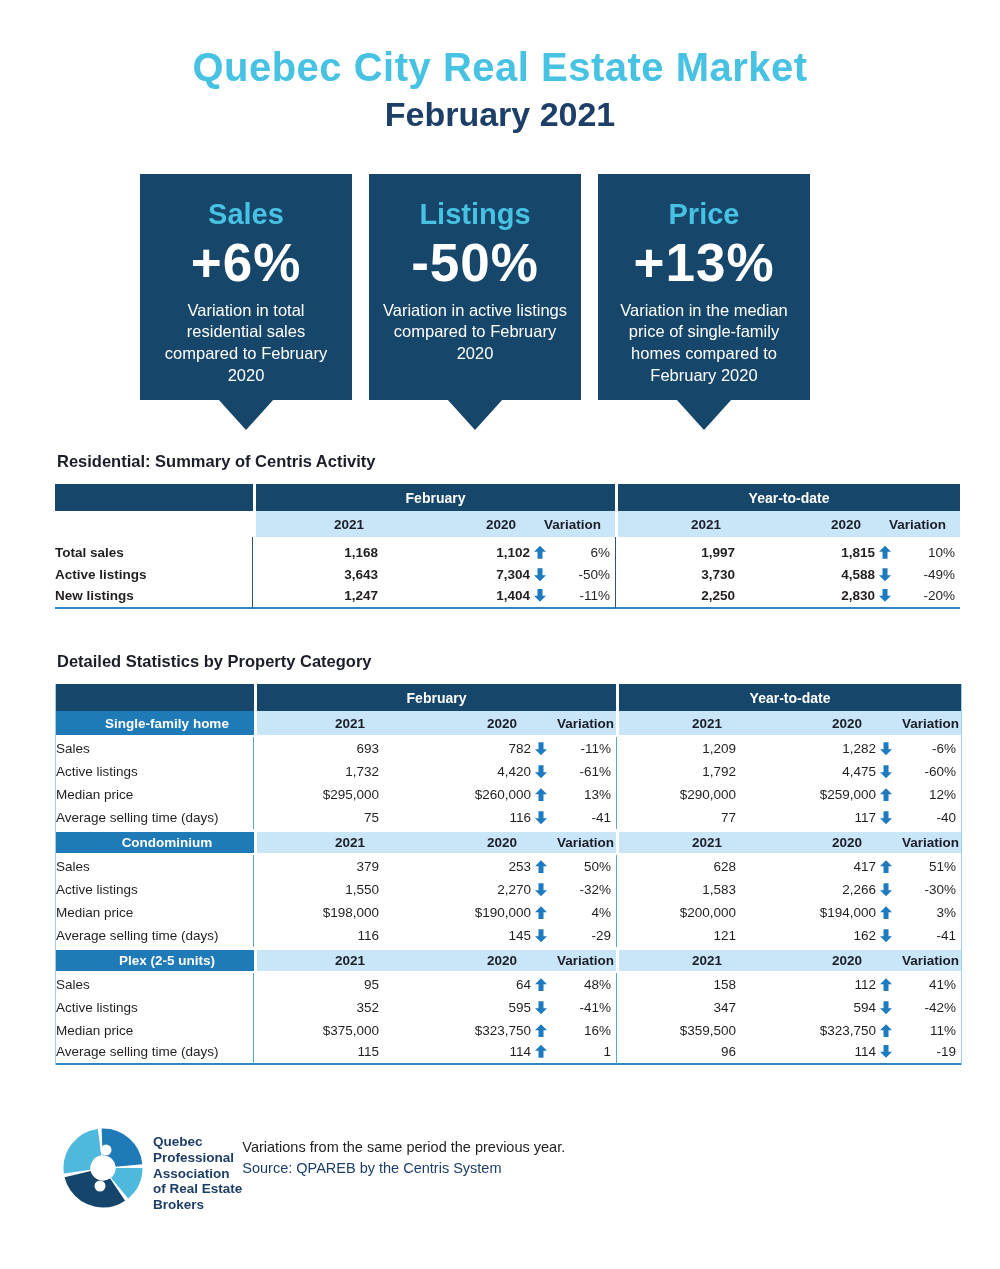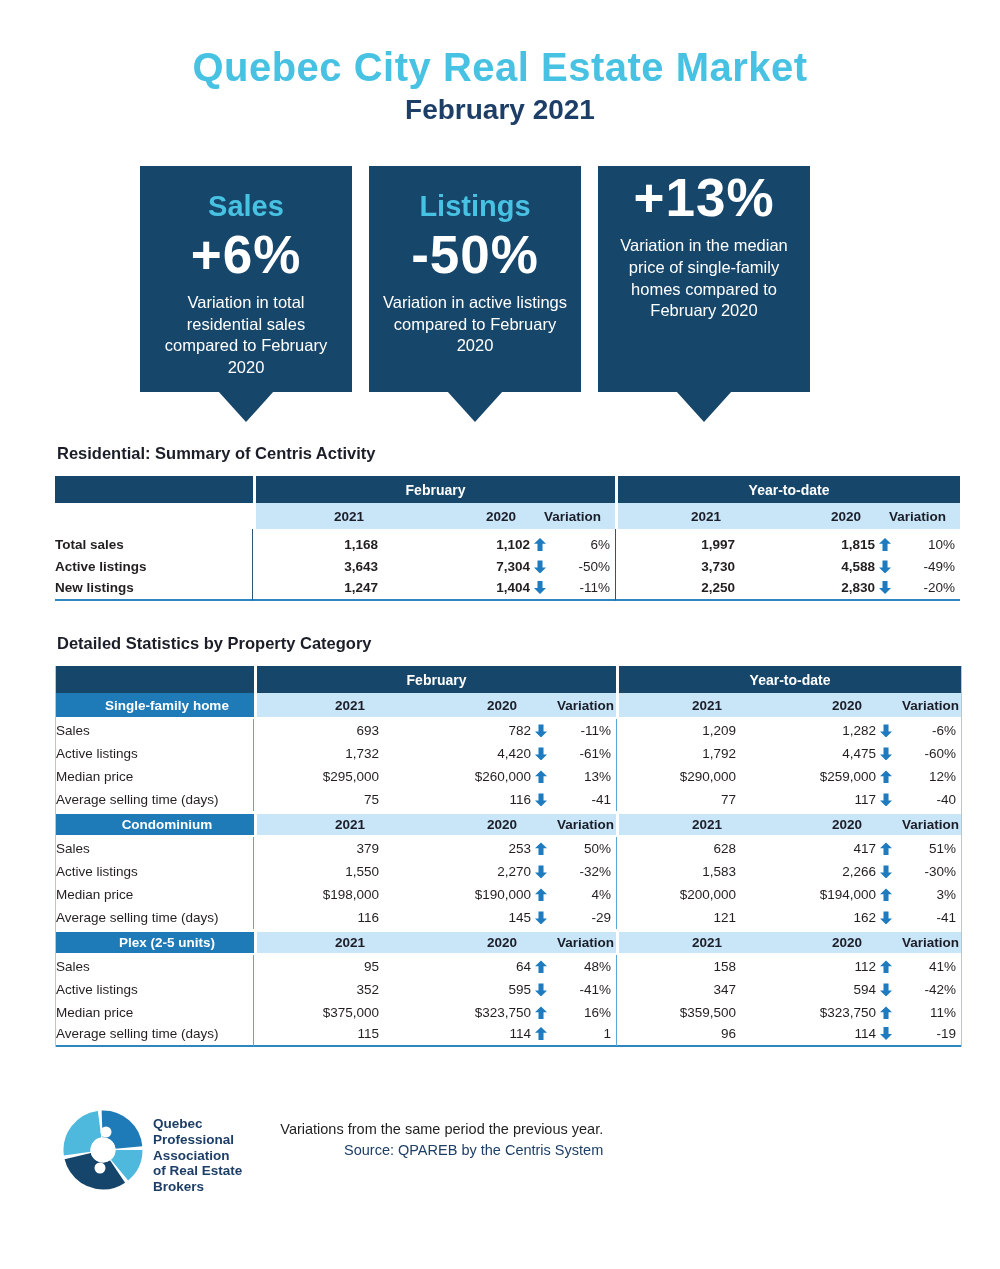--- a/index.html
+++ b/index.html
@@ -20,39 +20,39 @@
     font-family:"Liberation Sans","DejaVu Sans",sans-serif;
     color:var(--ink);position:relative;overflow:hidden;
   }
   
   .report-header{text-align:center;padding-top:44px;}
   .report-title{
     margin:0;font-size:40px;font-weight:800;color:var(--cyan);
     letter-spacing:0.5px;line-height:1.15;
   }
   .report-subtitle{
-    margin:2px 0 0 0;font-size:28px;font-weight:600;color:var(--navytext);line-height:1.3;
+    margin:2px 0 0 0;font-size:34px;font-weight:600;color:var(--navytext);line-height:1.3;
   }
   
   .callouts{display:flex;gap:17px;margin:38px 0 0 140px;height:226px;}
   .callout{
     position:relative;width:212px;height:226px;background:var(--navy);
     text-align:center;color:#fff;
   }
   .callout::after{
     content:"";position:absolute;left:50%;bottom:-30px;transform:translateX(-50%);
     width:0;height:0;border-left:28px solid transparent;border-right:28px solid transparent;
     border-top:31px solid var(--navy);
   }
   .callout-heading{margin:25px 0 0 0;font-size:29px;font-weight:700;color:var(--cyan);line-height:1.1;}
   .callout-value{margin:4px 0 0 0;font-size:53px;font-weight:800;color:#fff;line-height:1.05;letter-spacing:1px;}
   .callout-desc{margin:9px auto 0 auto;font-size:16.5px;line-height:1.32;width:186px;font-weight:400;}
   
   .section-title{margin:52px 0 13px 57px;font-size:16.5px;font-weight:700;color:#1B1E28;}
-  .section-title.second{margin-top:33px;}
+  .section-title.second{margin-top:43px;}
   table.stats{
     margin-left:55px;width:905px;border-collapse:separate;border-spacing:0;
     font-size:13.5px;table-layout:fixed;
   }
   table.stats th,table.stats td{padding:0;}
   .ghead{
     background:var(--navy);color:#fff;font-weight:700;font-size:14px;
     text-align:center;height:14px;
   }
   .corner{background:var(--navy);height:27px;}
@@ -89,21 +89,21 @@
   tr.cat .catname{
     background:var(--medblue);color:#fff;font-weight:700;text-align:center;font-size:13.5px;height:26px;
   }
   tr.cat th{border-top:3px solid #fff;border-bottom:2px solid #fff;padding-left:24px;}
   tr.cat:first-child th{border-top:none;}
   table.detail td{height:23px;}
   
   .report-footer{display:flex;align-items:flex-start;margin:60px 0 0 62px;}
   .org-text{margin-left:9px;padding-top:9px;}
   .org-line{font-size:13.5px;font-weight:700;color:var(--navytext);line-height:1.16;}
-  .footnote{margin-left:38px;padding-top:12px;text-align:right;}
+  .footnote{padding-top:12px;}
   .note-line{font-size:14.5px;color:#1F1F1F;line-height:1.45;}
   .source-line{font-size:14.5px;font-weight:400;color:var(--navytext);line-height:1.45;}
 </style>
 </head>
 <body>
 
 <header class="report-header">
   <h1 class="report-title">Quebec City Real Estate Market</h1>
   <h2 class="report-subtitle">February 2021</h2>
 </header>
@@ -113,20 +113,21 @@
     <div class="callout-heading">Sales</div>
     <div class="callout-value">+6%</div>
     <div class="callout-desc">Variation in total residential sales compared to February 2020</div>
   </div>
   <div class="callout">
     <div class="callout-heading">Listings</div>
     <div class="callout-value">-50%</div>
     <div class="callout-desc">Variation in active listings compared to February 2020</div>
   </div>
   <div class="callout">
+    <div class="callout-heading">Price</div>
     <div class="callout-value">+13%</div>
     <div class="callout-desc">Variation in the median price of single-family homes compared to February 2020</div>
   </div>
 </section>
 
 <h3 class="section-title">Residential: Summary of Centris Activity</h3>
 
 <table class="stats summary">
   <colgroup>
     <col style="width:198px">

